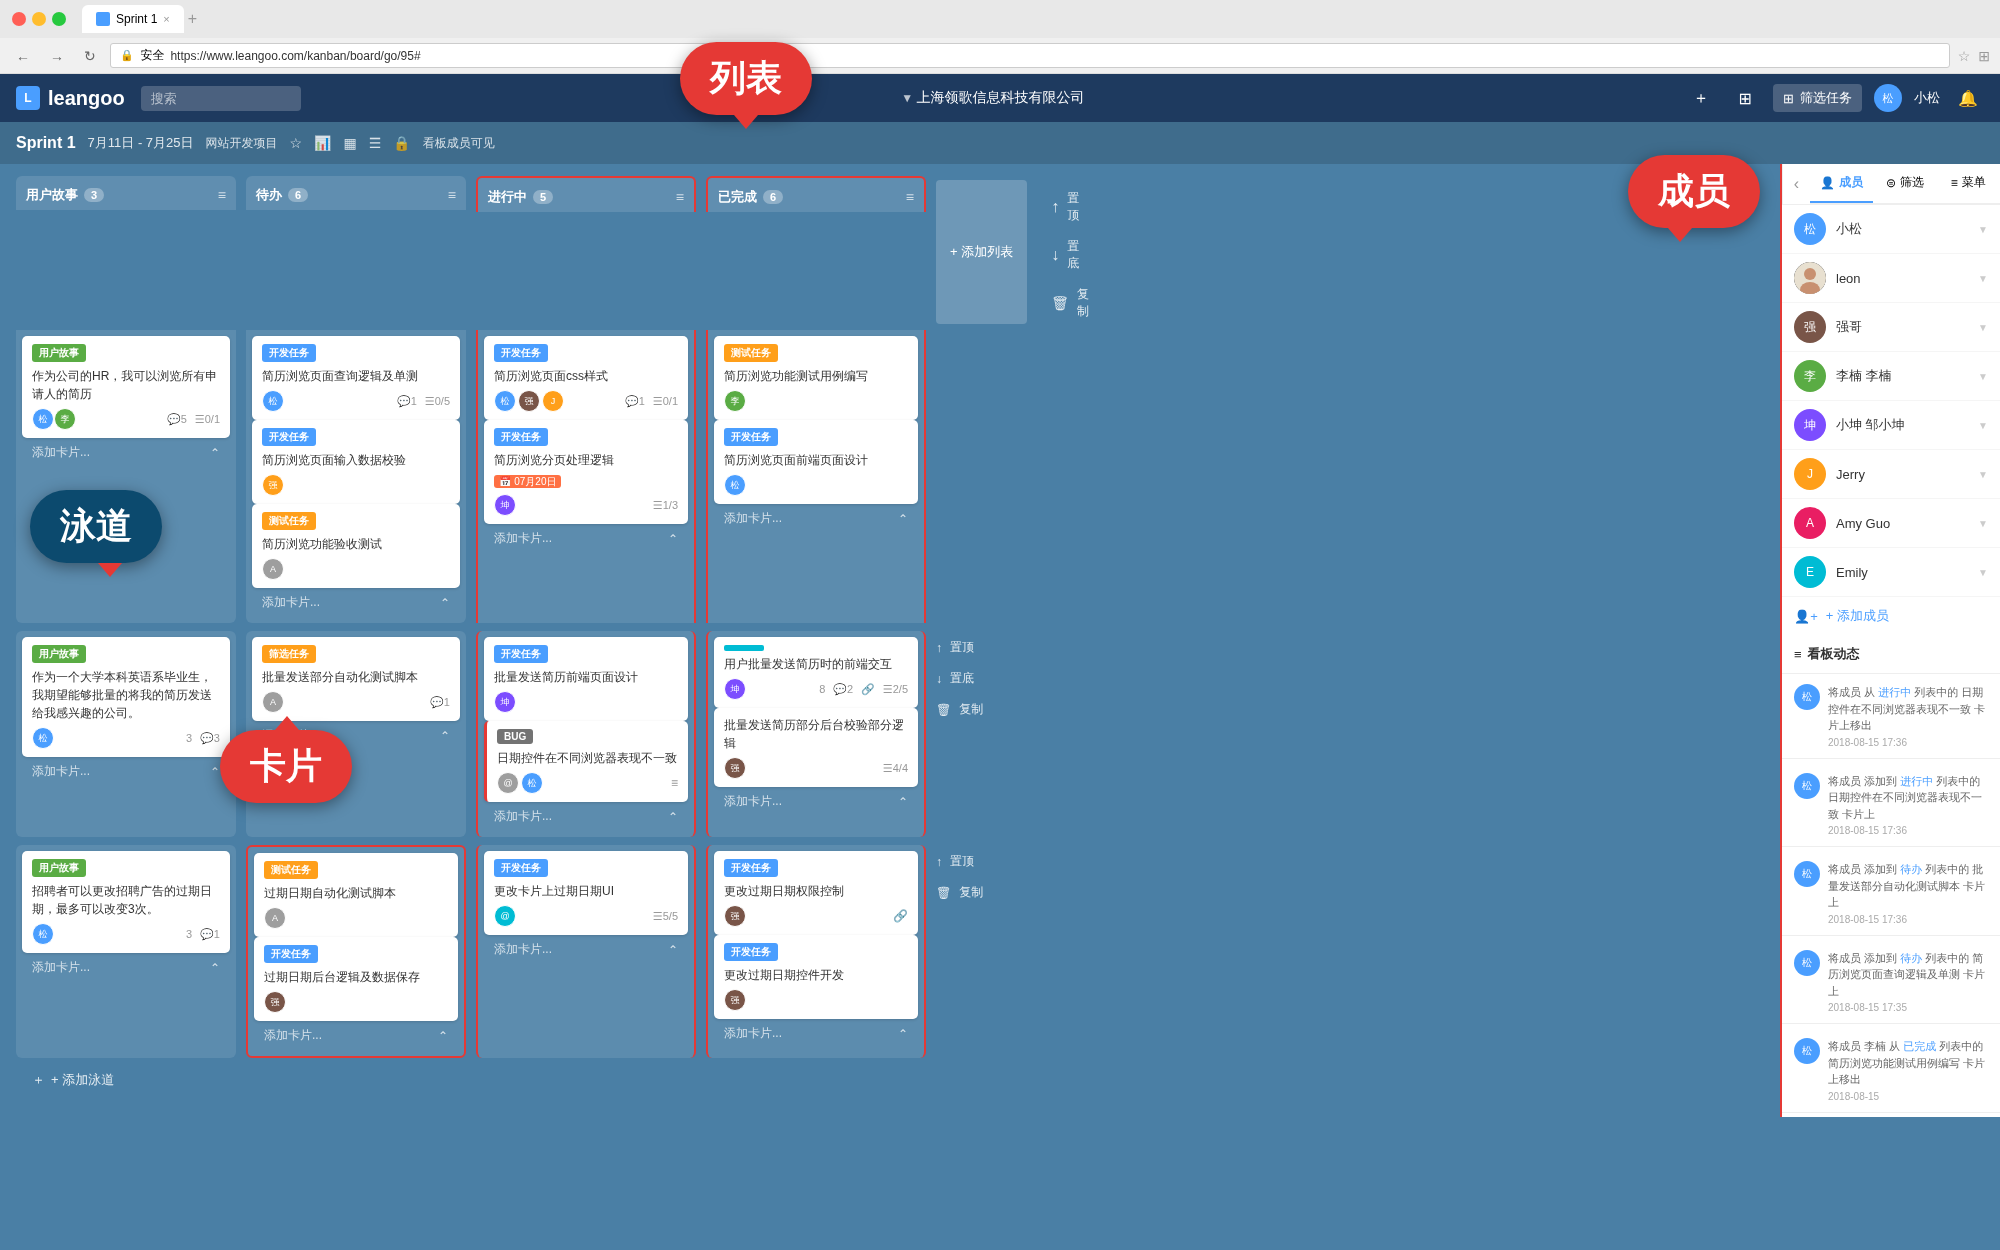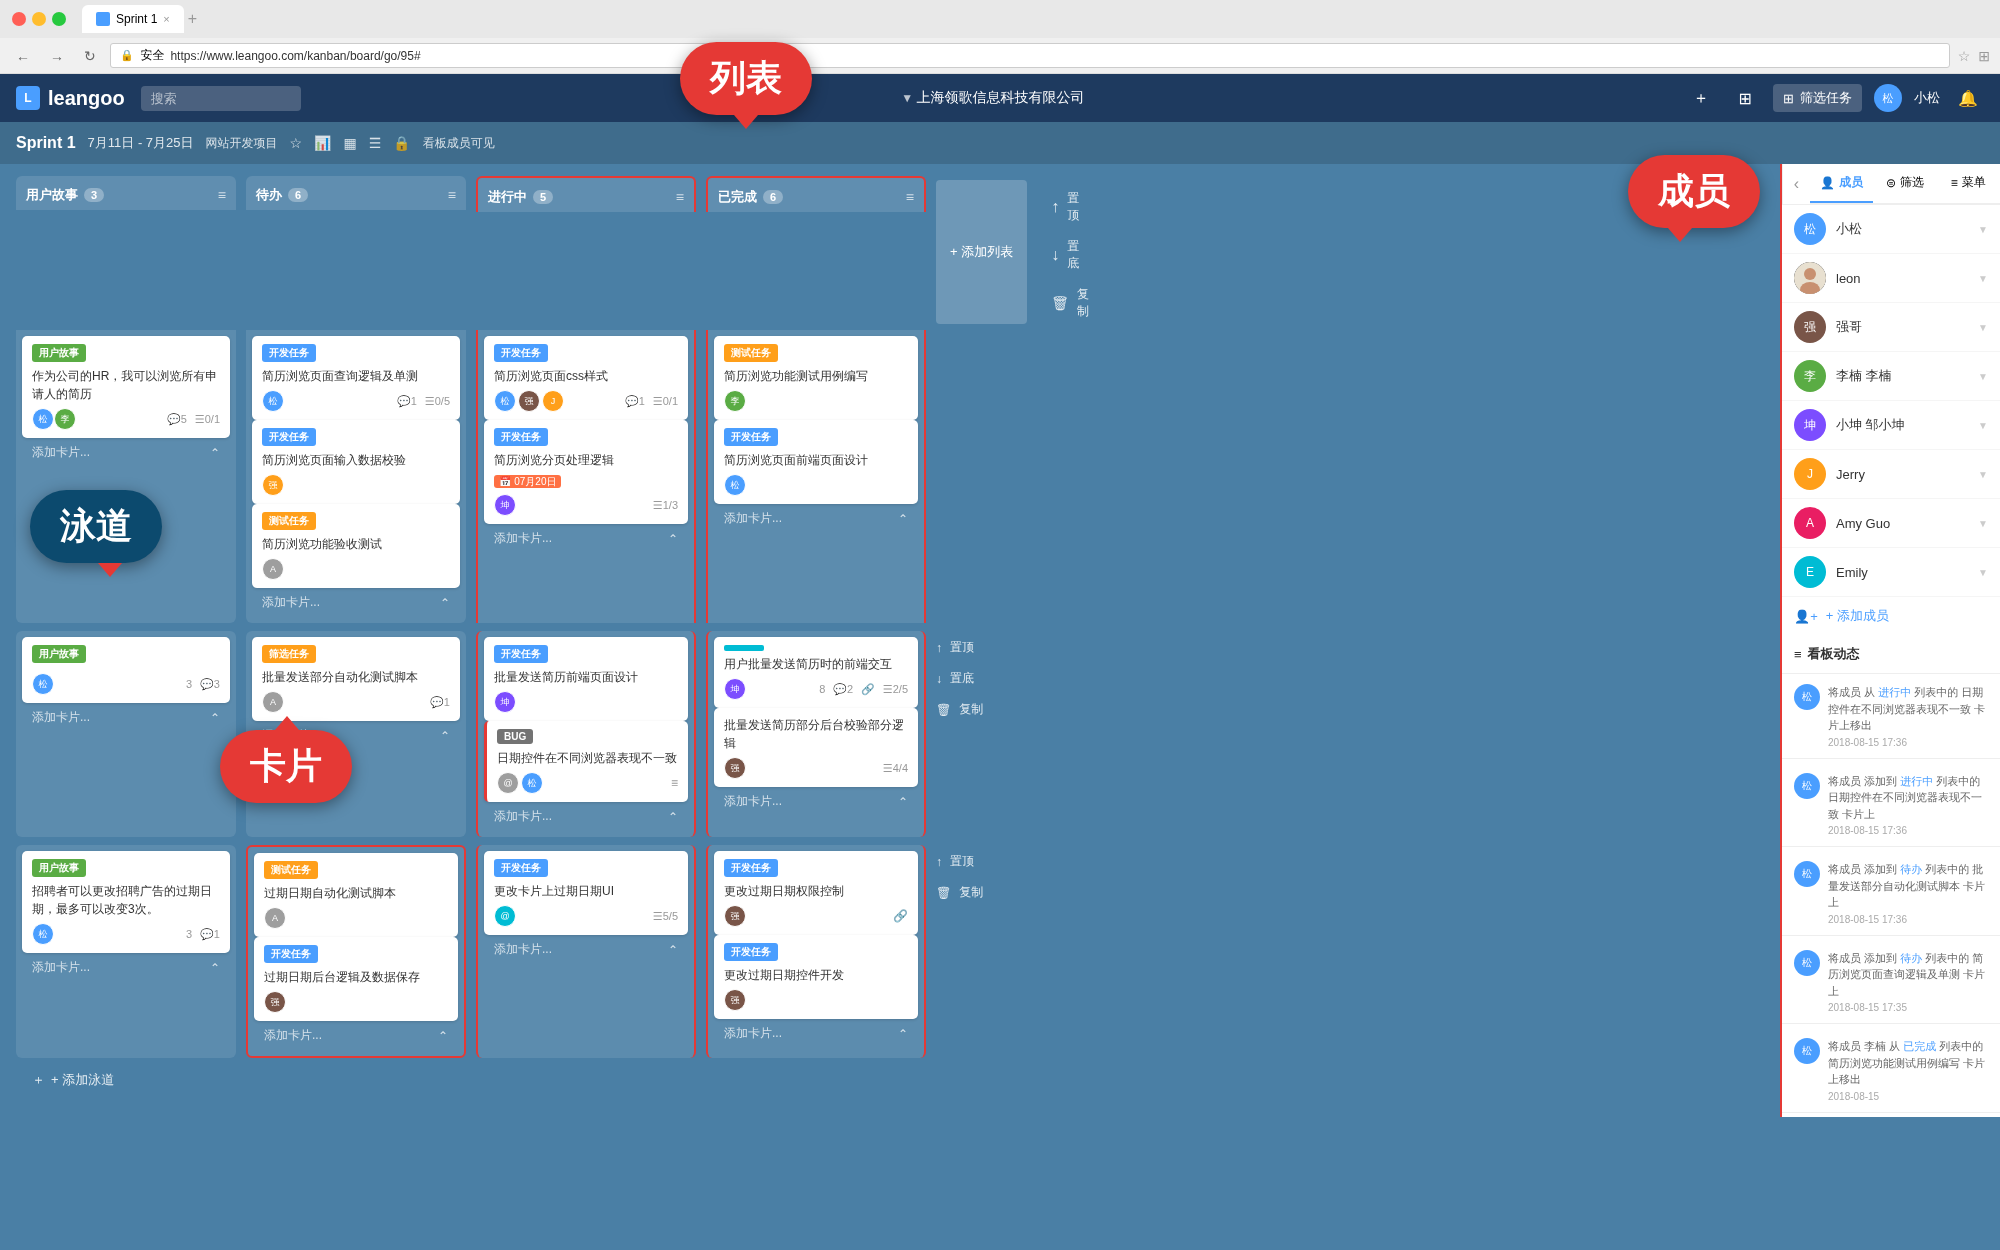--- a/index.html
+++ b/index.html
@@ -363,20 +363,21 @@
             <span style="margin-left:auto;">⌃</span>
           </div>
         </div>
       </div>
 
       <div style="display:flex; gap:10px; margin-bottom:8px;">
 
         <div style="width:220px; background:rgba(255,255,255,0.1); border-radius:6px; padding:6px;">
           <div class="card">
             <span class="card-tag tag-story">用户故事</span>
+            <div class="card-title">作为一个大学本科英语系毕业生，我期望能够批量的将我的简历发送给我感兴趣的公司。</div>
             <div class="card-footer">
               <div class="card-avatar av-blue">松</div>
               <div class="card-meta">
                 <span>3</span>
                 <span>💬3</span>
               </div>
             </div>
           </div>
           <div class="add-card-btn">
             <span>添加卡片...</span>

